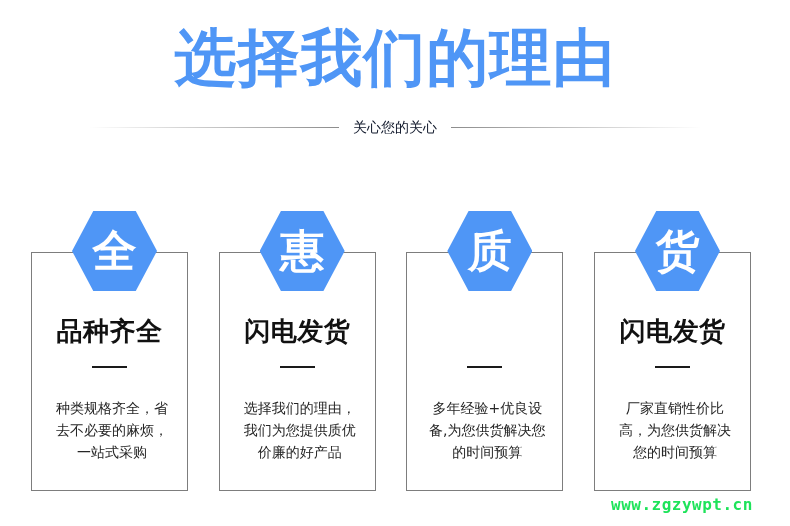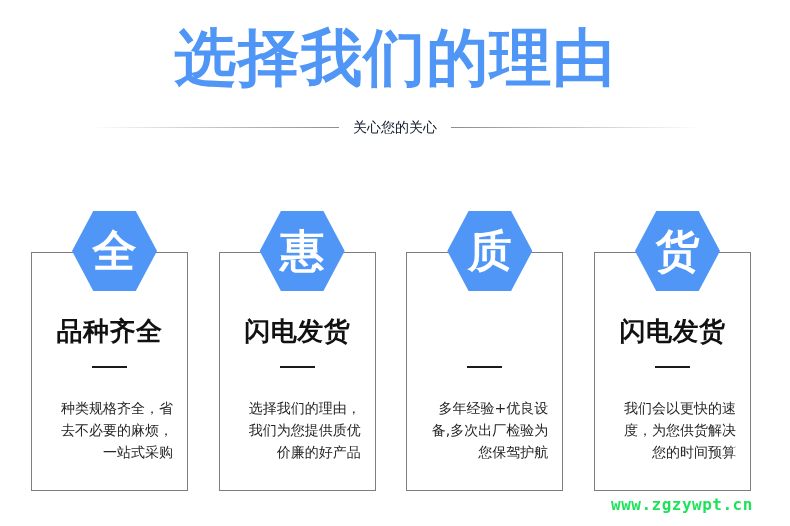--- a/index.html
+++ b/index.html
@@ -139,21 +139,21 @@
     z-index: 2;
   }
   .card-body {
     position: absolute;
     left: 20px;
     top: 186px;
     width: 122px;
     font-size: 14px;
     line-height: 22px;
     color: #262626;
-    text-align: right;
+    text-align: center;
     z-index: 2;
   }
 
   
   .watermark {
     position: absolute;
     left: 611px;
     top: 495px;
     font-family: "DejaVu Sans Mono", "Liberation Mono", monospace;
     font-size: 16px;
@@ -200,30 +200,30 @@
       <div class="card-divider"></div>
       <div class="card-body">选择我们的理由，我们为您提供质优价廉的好产品</div>
     </div>
 
     <div class="card">
       <div class="card-box"></div>
       <div class="hex">
         <span class="hex-char">质</span>
       </div>
       <div class="card-divider"></div>
-      <div class="card-body">多年经验+优良设备,多次出厂检验为您保驾护航</div>
+      <div class="card-body">多年经验+优良设备,为您供货解决您的时间预算</div>
     </div>
 
     <div class="card">
       <div class="card-box"></div>
       <div class="hex">
         <span class="hex-char">货</span>
       </div>
       <div class="card-title">闪电发货</div>
       <div class="card-divider"></div>
-      <div class="card-body">我们会以更快的速度，为您供货解决您的时间预算</div>
+      <div class="card-body">厂家直销性价比高，为您供货解决您的时间预算</div>
     </div>
 
   </div>
 
   <div class="watermark">www.zgzywpt.cn</div>
 
 </div>
 
 </body></html>

